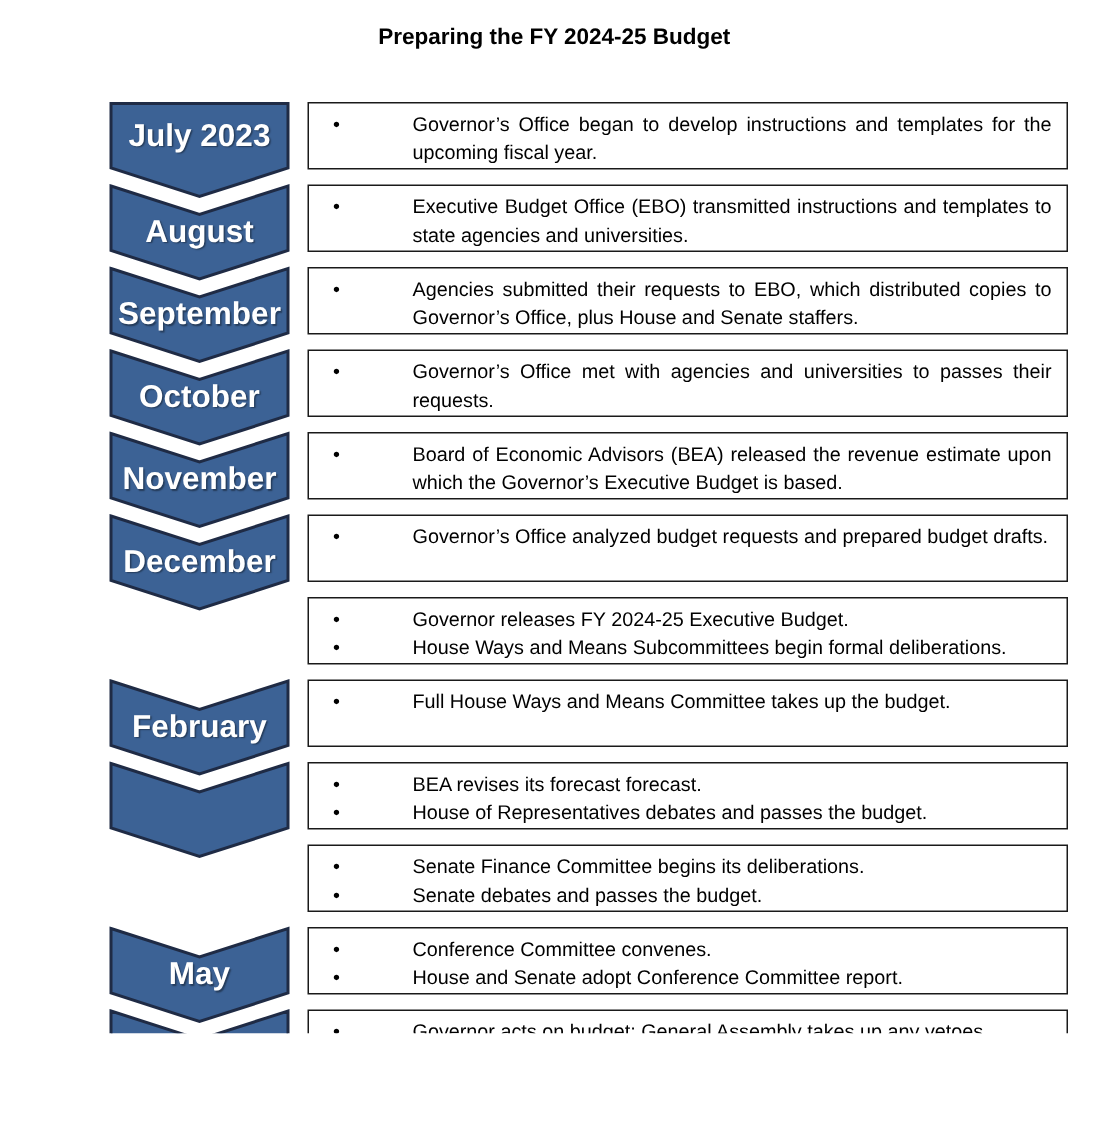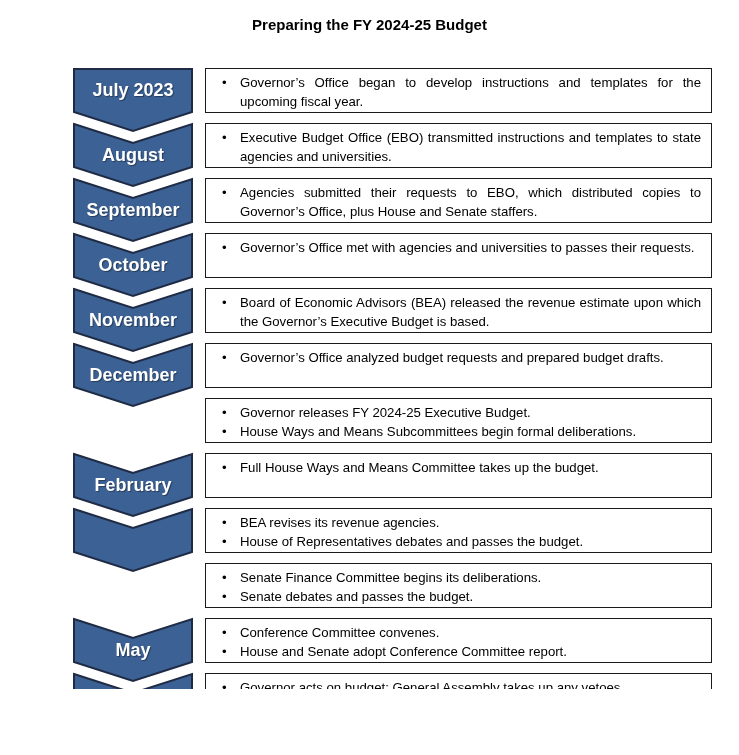--- a/index.html
+++ b/index.html
@@ -42,21 +42,21 @@
     stroke-width: 2;
     stroke-linejoin: miter;
   }
   .chev-label {
     position: absolute;
     left: 0; right: 0;
     display: flex;
     align-items: center;
     justify-content: center;
     color: var(--month-text, #fff);
-    font-size: 18px;
+    font-size: 21px;
     font-weight: bold;
     white-space: nowrap;
     text-shadow: 1px 1px 1px rgba(0,0,0,0.40);
   }
   .chev-label.flat    { top: 0;    height: 45px; }
   .chev-label.notched { top: 19px; height: 26px; }
   .event-box {
     position: absolute;
     left: 132px; right: 0;
     top: 0; height: 45px;
@@ -73,20 +73,21 @@
     color: var(--body-text, #000);
   }
   .dot {
     flex: 0 0 34px;
     box-sizing: border-box;
     padding-left: 16px;
   }
   .bullet-text {
     flex: 1;
     text-align: justify;
+    margin-left: 35px;
   }
 </style>
 </head>
 <body>
 
 <div class="page">
   <div class="title">Preparing the FY 2024-25 Budget</div>
   <div class="timeline">
   <div class="row">
     <div class="chev">
@@ -217,21 +218,21 @@
   <div class="row">
     <div class="chev">
       <svg width="120" height="64" viewBox="0 0 120 64">
         <polygon points="1,1 60,20 119,1 119,44 60,63 1,44"></polygon>
       </svg>
     </div>
     <div class="event-box">
 
     <div class="bullet-item">
         <span class="dot">•</span>
-        <span class="bullet-text">BEA revises its revenue agencies.</span>
+        <span class="bullet-text">BEA revises its forecast forecast.</span>
       </div>
           <div class="bullet-item">
         <span class="dot">•</span>
         <span class="bullet-text">House of Representatives debates and passes the budget.</span>
       </div>
         </div>
   </div>
 
   <div class="row">
     <div class="event-box">

